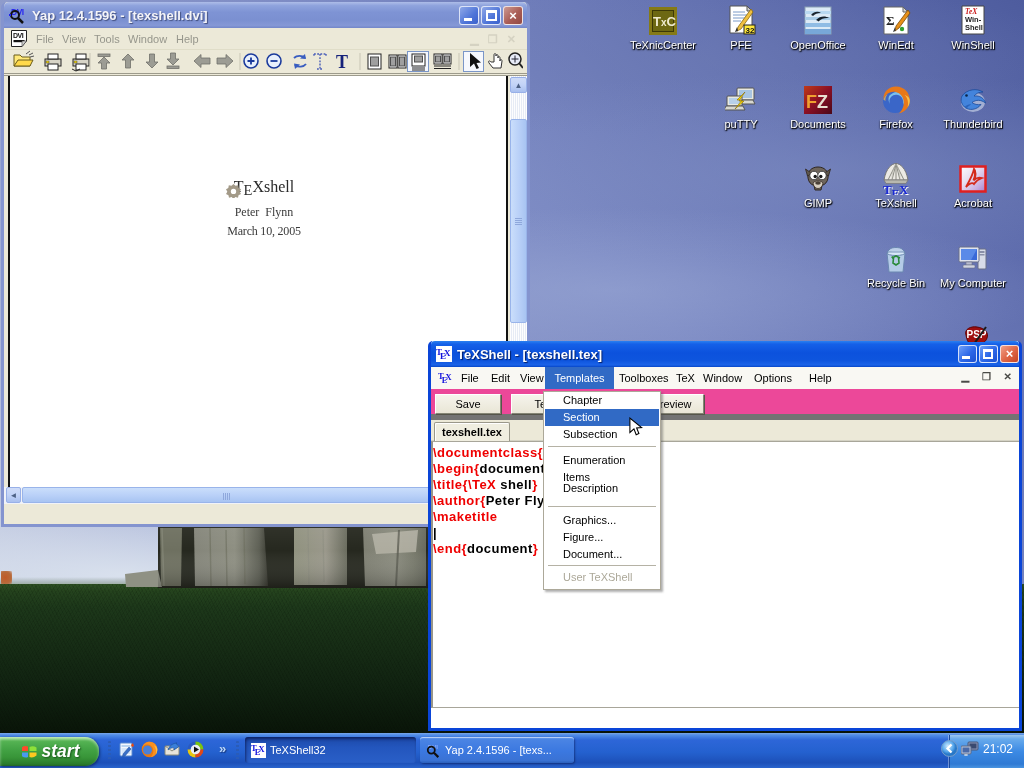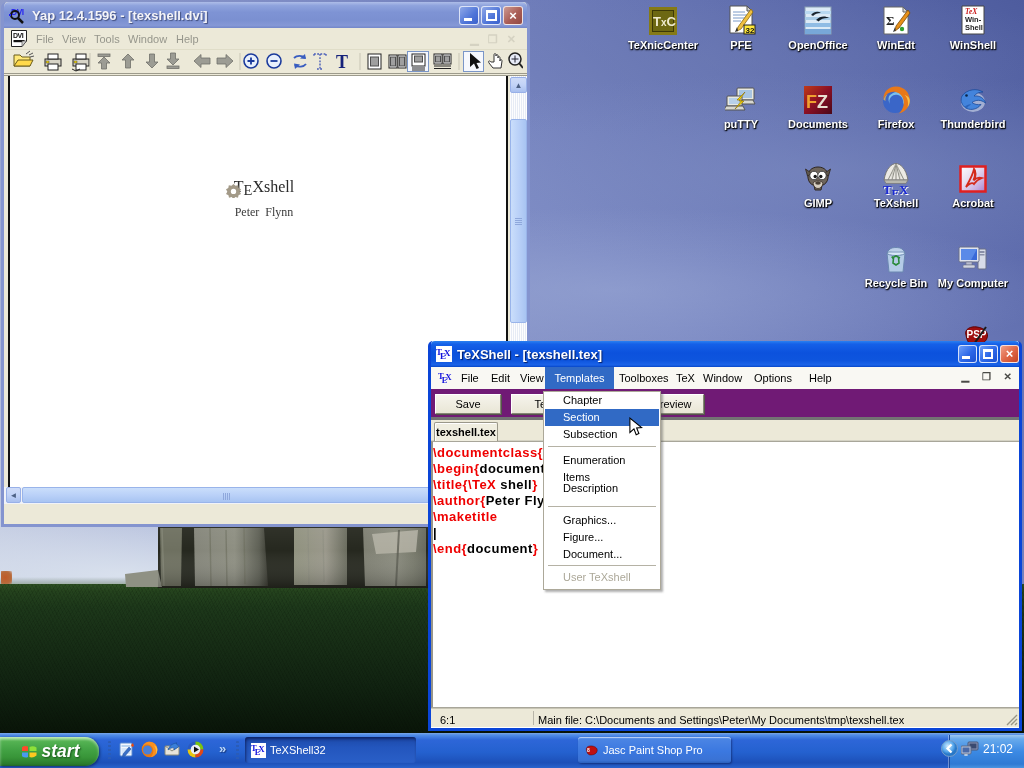--- a/index.html
+++ b/index.html
@@ -20,21 +20,21 @@
     background:
       repeating-linear-gradient(63deg, rgba(0,0,0,.10) 0 1px, transparent 1px 3px),
       repeating-linear-gradient(-58deg, rgba(10,30,8,.13) 0 1px, transparent 1px 4px),
       linear-gradient(180deg, #2d5022 0%, #24421d 5%, #1d381a 15%, #193117 30%, #152a14 48%, #112311 66%, #0d1c0d 82%, #091408 100%); }
   #horizon { position:absolute; left:0; top:577px; width:165px; height:9px;
     background:linear-gradient(180deg, rgba(185,195,205,0), #aab6b8 55%, #8fa38c); opacity:.9; }
 
   
   .dicon { position:absolute; width:76px; text-align:center; }
   .dicon .ig { width:32px; height:32px; margin:0 auto; position:relative; }
-  .dicon .lbl { margin-top:3px; font-size:11px; color:#fff; text-shadow:1px 1px 1px #000, 0 1px 2px #000; letter-spacing:0px; line-height:11px;font-weight:bold;}
+  .dicon .lbl { margin-top:3px; font-size:11px; color:#fff; text-shadow:1px 1px 1px #000, 0 1px 2px #000; letter-spacing:0px; line-height:11px;}
 
   
   .win { position:absolute; }
   .xp-btn { width:20px; height:19px; border-radius:3px; margin-left:2px; position:relative;
     border:1px solid rgba(255,255,255,.8); }
 
   
   #yap { left:1px; top:2px; width:529px; height:525px; background:#ece9d8;
     border:3px solid #8494cf; border-top:0; border-radius:6px 6px 0 0; }
   #yap-title { height:26px; border-radius:5px 5px 0 0;
@@ -57,24 +57,24 @@
   .grip-h { position:absolute; top:5px; width:1px; height:7px; background:#8fa8dc; box-shadow:2px 0 0 #8fa8dc, 4px 0 0 #8fa8dc, 6px 0 0 #8fa8dc; }
 
   
   #tex { left:428px; top:341px; width:594px; height:390px; background:#fff;
     border:3px solid #0a45d8; border-top:0; border-radius:5px 5px 0 0; }
   #tex-title { position:absolute; left:0; top:0; width:588px; height:26px; border-radius:4px 4px 0 0;
     background:linear-gradient(180deg,#2a80f0 0%, #1560e8 12%, #0c52dd 45%, #0e55de 75%, #1b63e8 92%, #0646c8 100%);
     display:flex; align-items:center; color:#fff; font-weight:bold; font-size:13px; }
   #tex-menu { position:absolute; left:0; top:26px; width:588px; height:22px; background:#f9f8f3; display:flex; align-items:center; font-size:11px; color:#000; }
   .tmi { position:absolute; top:0; height:22px; line-height:22px; }
-  #tex-tools { position:absolute; left:0; top:48px; width:588px; height:31px; background:#701a75; border-bottom:3px solid #737373; }
+  #tex-tools { position:absolute; left:0; top:48px; width:588px; height:31px; background:#ec4899; border-bottom:6px solid #737373; }
   .tbtn { position:absolute; top:5px; height:20px; background:linear-gradient(180deg,#f6f4ec,#e9e6d6); border:1px solid #858575; border-top-color:#fff; border-left-color:#fff; box-shadow:1px 1px 0 #55554a; font-size:11px; color:#000; text-align:center; line-height:18px; }
   #tex-tabs { position:absolute; left:0px; top:79px; width:588px; height:21px; background:#ece9d8; border-bottom:1px solid #d4d2c4;}
-  #tex-tab1 { position:absolute; left:3px; top:2px; width:64px; height:19px; background:#f0eee0; border:1px solid #9a988a; border-bottom:0; border-radius:2px 2px 0 0; font-weight:bold; font-size:11px; text-align:center; line-height:18px; box-shadow:inset 1px 1px 0 #fff;}
+  #tex-tab1 { position:absolute; left:3px; top:2px; width:76px; height:19px; background:#f0eee0; border:1px solid #9a988a; border-bottom:0; border-radius:2px 2px 0 0; font-weight:bold; font-size:11px; text-align:center; line-height:18px; box-shadow:inset 1px 1px 0 #fff;}
   #tex-edit { position:absolute; left:0px; top:100px; width:588px; height:267px; background:#fff; border:1px solid #a8a69a; border-right:0; border-left:2px solid #98968a;
      font-weight:bold; font-size:13px; line-height:16px; letter-spacing:0.45px; white-space:pre; font-family:"Liberation Sans",sans-serif; padding-top:3px; }
   #tex-edit div { height:16px; }
   #tex-status { position:absolute; left:0px; top:367px; width:588px; height:19px; background:#ece9d8; border-top:1px solid #c8c5b5; font-size:11px; color:#000; }
   .red { color:#ef0000; } .blk{ color:#000; }
 
   
   #tmenu { position:absolute; left:543px; top:391px; width:118px; height:199px; background:#fff;
     border:1px solid #aca899; box-shadow:2px 2px 2px rgba(80,80,80,.45); font-size:11px; color:#000; z-index:60; }
   .mi { position:absolute; left:3px; right:3px; height:17px; line-height:17px; padding-left:16px; }
@@ -465,20 +465,21 @@
       <div id="yap-page">
         <div style="position:absolute;left:12px;right:0;top:102px;text-align:center;color:#2a2a2a;font-family:'Liberation Serif',serif;font-size:16px;">
           <span style="position:relative;">
             <svg width="15" height="15" viewBox="0 0 17 17" style="position:absolute;left:-8px;top:5px">
               <path d="M8.5 1 L10.8 3.2 L13.8 2.6 L14.4 5.7 L17 7 L15.5 9.8 L17 12.5 L14.2 13.8 L13.6 16.8 L10.6 16 L8.5 18 L6.4 16 L3.4 16.8 L2.8 13.8 L0 12.5 L1.5 9.8 L0 7 L2.6 5.7 L3.2 2.6 L6.2 3.2 Z" fill="#a39a88"></path>
               <circle cx="8.5" cy="9.5" r="3" fill="#fff"></circle>
             </svg>
             T<span style="position:relative;top:2.5px;font-size:14.5px">E</span>Xshell</span>
         </div>
         <div style="position:absolute;left:12px;right:0;top:129px;text-align:center;color:#3a3a3a;font-family:'Liberation Serif',serif;font-size:12px;">Peter&nbsp; Flynn</div>
+        <div style="position:absolute;left:12px;right:0;top:148px;text-align:center;color:#3a3a3a;font-family:'Liberation Serif',serif;font-size:12px;letter-spacing:-0.2px">March 10, 2005</div>
       </div>
       <div id="yap-vsb">
         <div class="sb-btn" style="position:absolute;left:0;top:1px;width:17px;height:16px;">▲</div>
         <div class="sb-thumb" style="position:absolute;left:0;top:43px;width:17px;height:204px;">
           <span class="grip-v" style="top:98px"></span>
         </div>
       </div>
       <div id="yap-hsb">
         <div class="sb-btn" style="position:absolute;left:2px;top:0;width:15px;height:16px;">◄</div>
         <div class="sb-thumb h" style="position:absolute;left:18px;top:0;width:408px;height:16px;">
@@ -524,43 +525,35 @@
     <div id="tex-tools">
       <span class="tbtn" style="left:4px;width:66px;">Save</span>
       <span class="tbtn" style="left:80px;width:66px;">TeX</span>
       <span class="tbtn" style="left:154px;width:50px;">Dvi</span>
       <span class="tbtn" style="left:209px;width:64px;">Preview</span>
     </div>
     <div id="tex-tabs">
       <div id="tex-tab1">texshell.tex</div>
     </div>
     <div id="tex-edit"><div><span class="red">\documentclass{</span><span class="blk">article</span><span class="red">}</span></div><div><span class="red">\begin{</span><span class="blk">document</span><span class="red">}</span></div><div><span class="red">\title{\TeX</span><span class="blk"> shell</span><span class="red">}</span></div><div><span class="red">\author{</span><span class="blk">Peter Flynn</span><span class="red">}</span></div><div><span class="red">\maketitle</span></div><div><span class="blk">|</span></div><div><span class="red">\end{</span><span class="blk">document</span><span class="red">}</span></div></div>
-    <div id="tex-status">
-      <span style="position:absolute;left:9px;top:5px;">6:1</span>
-      <span style="position:absolute;left:102px;top:2px;bottom:2px;width:1px;background:#b8b5a8"></span>
-      <span style="position:absolute;left:107px;top:5px;">Main file: C:\Documents and Settings\Peter\My Documents\tmp\texshell.tex</span>
-      <svg width="12" height="12" style="position:absolute;right:1px;bottom:1px">
-        <path d="M11 1 L1 11 M11 5 L5 11 M11 9 L9 11" stroke="#999786" stroke-width="1.4"></path>
-      </svg>
-    </div>
   </div>
   <div id="tmenu">
     <div class="mi" style="top:0px">Chapter</div>
     <div class="mi" style="top:17px;background:#316ac5;color:#fff;left:1px;right:1px;padding-left:18px">Section</div>
     <div class="mi" style="top:34px">Subsection</div>
     <div class="msep" style="top:54px"></div>
     <div class="mi" style="top:60px">Enumeration</div>
     <div class="mi" style="top:77px">Items</div>
     <div class="mi" style="top:88px">Description</div>
     <div class="msep" style="top:114px"></div>
     <div class="mi" style="top:120px">Graphics...</div>
     <div class="mi" style="top:137px">Figure...</div>
     <div class="mi" style="top:154px">Document...</div>
     <div class="msep" style="top:173px"></div>
-    <div class="mi" style="top:177px;color:#aca899">User TeXshell</div>
+    <div class="mi" style="top:177px;color:#aca899">User TeXShell</div>
   </div>
   <svg id="cursor" width="18" height="22" viewBox="0 0 20 24" style="position:absolute;left:629px;top:417px;z-index:70">
     <path d="M1 1 L1 17 L5.5 13 L8 19.5 L11 18.2 L8.5 12 L14 11.5 Z" fill="#fff" stroke="#000" stroke-width="1.2"></path>
   </svg>
   <div id="psp" style="position:absolute;left:961px;top:325px;width:30px;height:17px;overflow:hidden;z-index:5">
     <svg width="30" height="22" viewBox="0 0 30 22">
       <path d="M5 10 C3 4 10 1 16 2 C24 3 28 8 26 13 C25 17 20 20 14 20 C7 20 6 15 5 10 Z" fill="#9e0e0e" stroke="#5a0404" stroke-width="1"></path>
       <text x="5.5" y="13" font-size="10" font-weight="bold" fill="#fff" font-family="Liberation Sans">PSP</text>
       <line x1="25" y1="2" x2="13" y2="19" stroke="#1a1a1a" stroke-width="2"></line>
     </svg>
@@ -601,26 +594,27 @@
       </svg></div>
     <div style="position:absolute;left:219px;top:8px;color:#bcd8f8;font-size:13px;font-weight:bold;text-shadow:1px 1px 1px #1a3a80">»</div>
     <div style="position:absolute;left:236px;top:8px;width:3px;height:20px;background:repeating-linear-gradient(180deg,#2a5cb8 0 2px,transparent 2px 4px);border-radius:1px"></div>
     <div class="tkbtn pressed" style="left:245px;width:171px;">
       <svg width="15" height="15" viewBox="0 0 16 16" style="margin:0 4px 0 0;background:#fff;flex:none">
         <text x="0" y="9" font-size="9" font-weight="bold" fill="#1111dd" font-family="Liberation Serif">T</text>
         <text x="4" y="13" font-size="9" font-weight="bold" fill="#1111dd" font-family="Liberation Serif">E</text>
         <text x="8" y="10" font-size="9" font-weight="bold" fill="#1111dd" font-family="Liberation Serif">X</text>
       </svg>
       TeXShell32</div>
-    <div class="tkbtn" style="left:578px;width:153px;">
-      <svg width="15" height="15" viewBox="0 0 30 22" style="margin:0 4px 0 0;flex:none">
-        <path d="M5 10 C3 4 10 1 16 2 C24 3 28 8 26 13 C25 17 20 20 14 20 C7 20 6 15 5 10 Z" fill="#c01010" stroke="#5a0404"></path>
-        <text x="6" y="14" font-size="10" font-weight="bold" fill="#fff" font-family="Liberation Sans">8</text>
-      </svg>
-      Jasc Paint Shop Pro</div>
+    <div class="tkbtn" style="left:420px;width:154px;">
+      <svg width="15" height="15" viewBox="0 0 17 17" style="margin:0 4px 0 0;flex:none">
+        <text x="2" y="7" font-size="7" font-weight="bold" fill="#88aaff" font-family="Liberation Sans">DVI</text>
+        <circle cx="6" cy="8" r="4" fill="none" stroke="#111" stroke-width="2"></circle>
+        <line x1="9" y1="11" x2="14" y2="16" stroke="#111" stroke-width="2.5"></line>
+      </svg>
+      Yap 2.4.1596 - [texs...</div>
     <div id="tray">
       <svg width="17" height="17" viewBox="0 0 17 17" style="position:absolute;left:-9px;top:5px">
         <circle cx="8.5" cy="8.5" r="8" fill="url(#trayg)" stroke="#7a9ec8"></circle>
         <defs>
           <radialGradient id="trayg" cx=".4" cy=".35">
             <stop offset="0" stop-color="#cfe8fc"></stop>
             <stop offset=".7" stop-color="#58a8ec"></stop>
             <stop offset="1" stop-color="#2878c8"></stop>
           </radialGradient>
         </defs>

